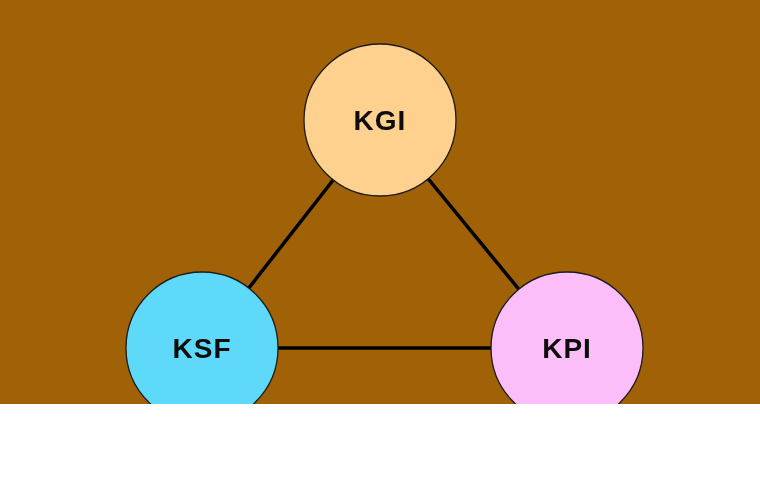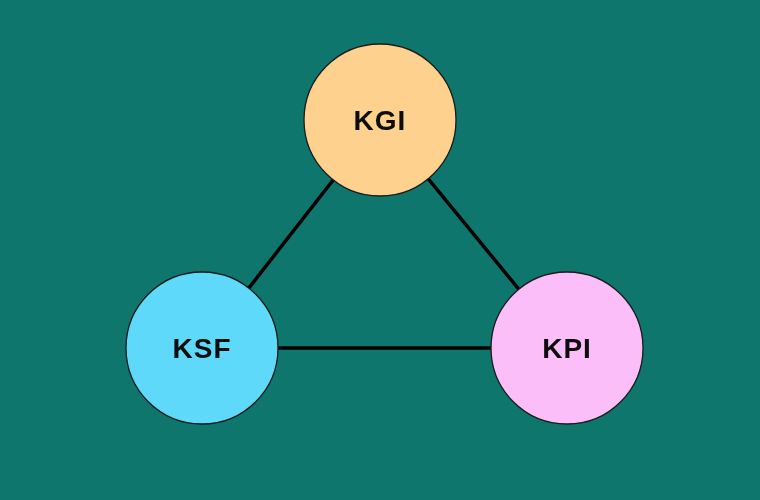--- a/index.html
+++ b/index.html
@@ -3,22 +3,22 @@
 <meta charset="utf-8">
 <style>
   html, body {
     margin: 0;
     padding: 0;
     background: #ffffff;
   }
   .stage {
     position: relative;
     width: 760px;
-    height: 500px;
-    background: #0f766e;
+    height: 404px;
+    background: #a16207;
     overflow: hidden;
   }
   svg.diagram {
     display: block;
     width: 760px;
     height: 500px;
   }
   .edge {
     stroke-width: 3.5;
     stroke-linecap: butt;

